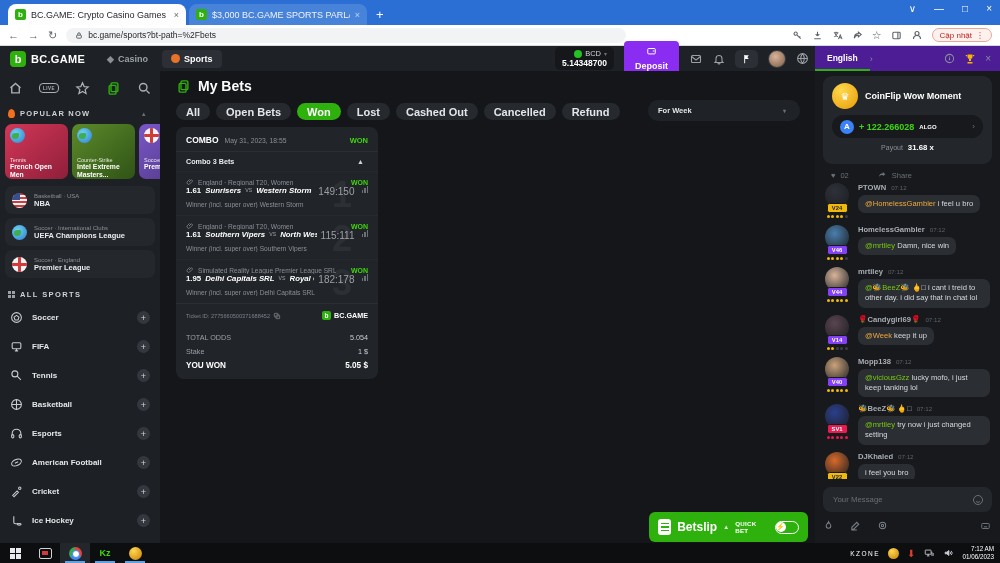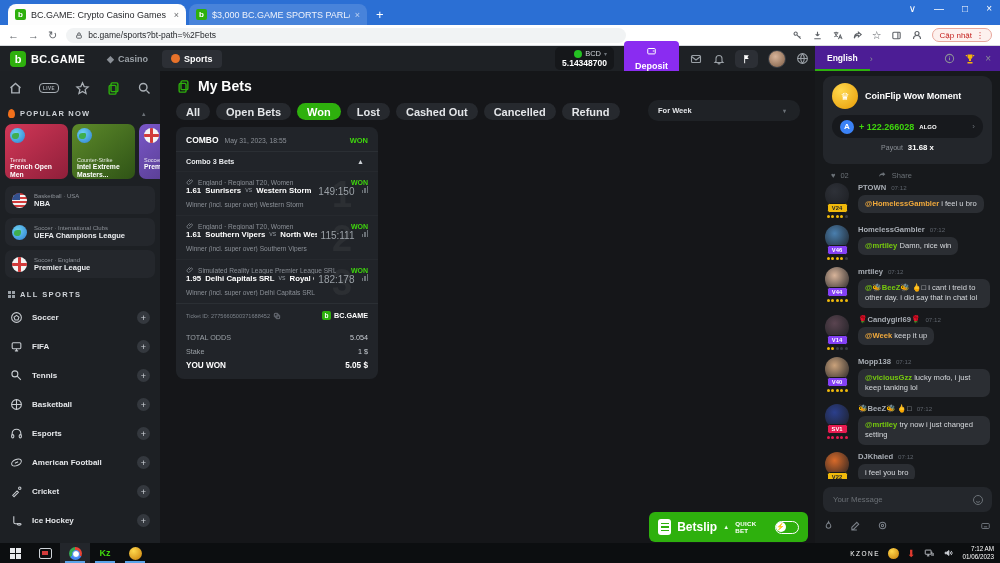--- a/index.html
+++ b/index.html
@@ -102,21 +102,21 @@
   .divider{height:1px;background:#2b2f34;}
   .c-sub{display:flex;align-items:center;padding:5px 10px;}
   .c-sub span:first-child{color:#e8eaed;font-size:7.2px;font-weight:bold;}
   .c-sub .caret-sm{margin-left:auto;font-size:7px;color:#cfd3d8;}
   .leg{position:relative;padding:6px 10px 7px;border-top:1px solid #26292e;}
   .leg-league{display:flex;align-items:center;gap:4px;color:#8b9097;font-size:6.6px;}
   .leg-league .lg-txt{white-space:nowrap;overflow:hidden;max-width:138px;}
   .leg-league .won{font-size:7px;}
   .leg-match{display:flex;align-items:flex-start;gap:4px;font-size:7.8px;}
   .odds{color:#fff;font-weight:bold;}
-  .team{color:#fff;font-weight:bold;white-space:nowrap;}
+  .team{color:#fff;font-weight:bold;white-space:nowrap;font-style:italic;}
   .team.away{max-width:56px;overflow:hidden;}
   .vs{color:#8b9097;font-size:7px;}
   .score{margin-left:auto;color:#9aa0a6;font-size:10px;white-space:nowrap;}
   .bars{display:inline-flex;align-items:flex-end;gap:1px;margin-left:3px;}
   .bars i{width:1.5px;background:#6b7177;display:block;}
   .leg-pick{color:#8b9097;font-size:6.6px;margin-top:4px;white-space:nowrap;overflow:hidden;}
   .wmark{position:absolute;right:26px;top:2px;font-size:36px;font-weight:bold;color:rgba(255,255,255,.05);}
   .c-foot{display:flex;align-items:center;padding:7px 10px;border-top:1px solid #2b2f34;}
   .ticket{color:#7c828a;font-size:5.6px;display:flex;align-items:center;gap:3px;}
   .brand-sm{margin-left:auto;display:flex;align-items:center;gap:3px;}
@@ -166,21 +166,21 @@
   .badge{min-width:21px;height:10px;border-radius:2.5px;font-size:5.8px;font-weight:bold;display:flex;align-items:center;
          justify-content:center;margin-top:-4px;border:1px solid #17191c;}
   .dots{display:flex;gap:1.5px;margin-top:2px;}
   .dots i{width:3px;height:3px;border-radius:50%;background:#3a3e45;}
   .msg-body{flex:1;min-width:0;}
   .msg-head{display:flex;align-items:baseline;gap:5px;}
   .uname{color:#a8adb4;font-weight:bold;font-size:7.6px;white-space:nowrap;overflow:hidden;}
   .mtime{color:#5d636b;font-size:6.2px;}
   .bubble{display:inline-block;background:#2b2e33;border-radius:7px;padding:4px 7px;margin-top:3px;font-size:7.6px;
           color:#d6d9dd;line-height:1.35;max-width:132px;}
-  .mention{font-weight:bold;margin-top:17px;}
+  .mention{font-weight:normal;margin-top:17px;}
   .chat-input{position:absolute;left:8px;top:416px;width:169px;height:25px;background:#24272c;border-radius:8px;
               display:flex;align-items:center;padding:0 8px;}
   .chat-input input{background:transparent;border:none;outline:none;color:#c9ced4;font-size:7.8px;width:130px;}
   .chat-input input::placeholder{color:#6b7076;}
   .smiley{margin-left:auto;color:#6b7177;}
   .chat-tools{position:absolute;left:8px;top:449px;width:169px;display:flex;align-items:center;gap:16px;color:#7c828a;}
   .chat-tools .right{margin-left:auto;}
 
   
   #taskbar{position:absolute;left:0;top:543px;width:1000px;height:20px;background:#0c0e10;display:flex;align-items:center;}

